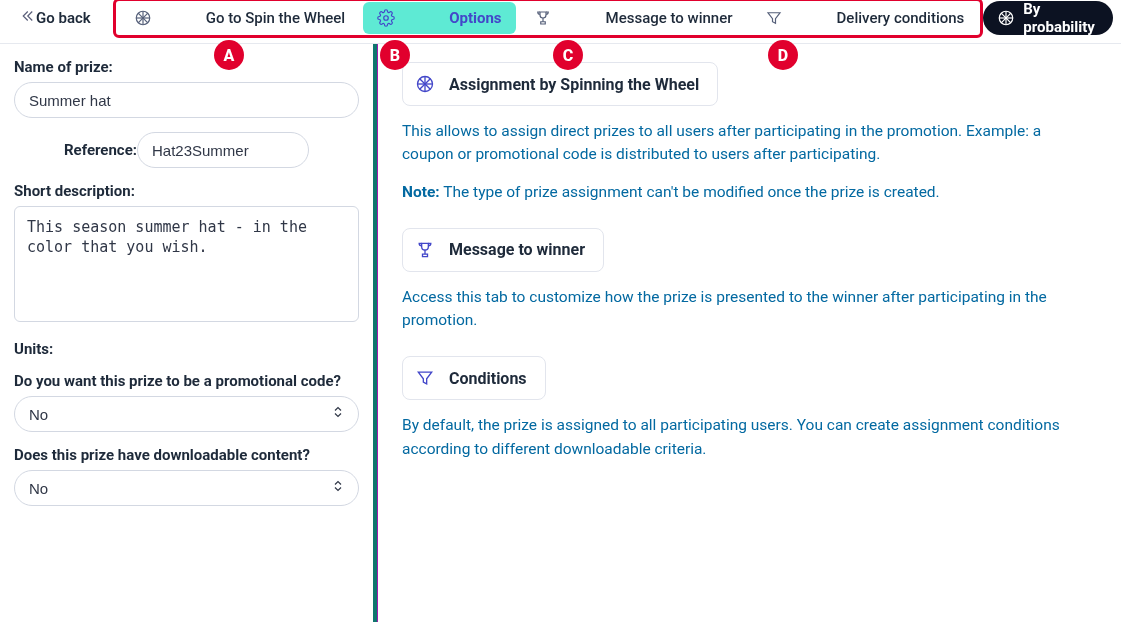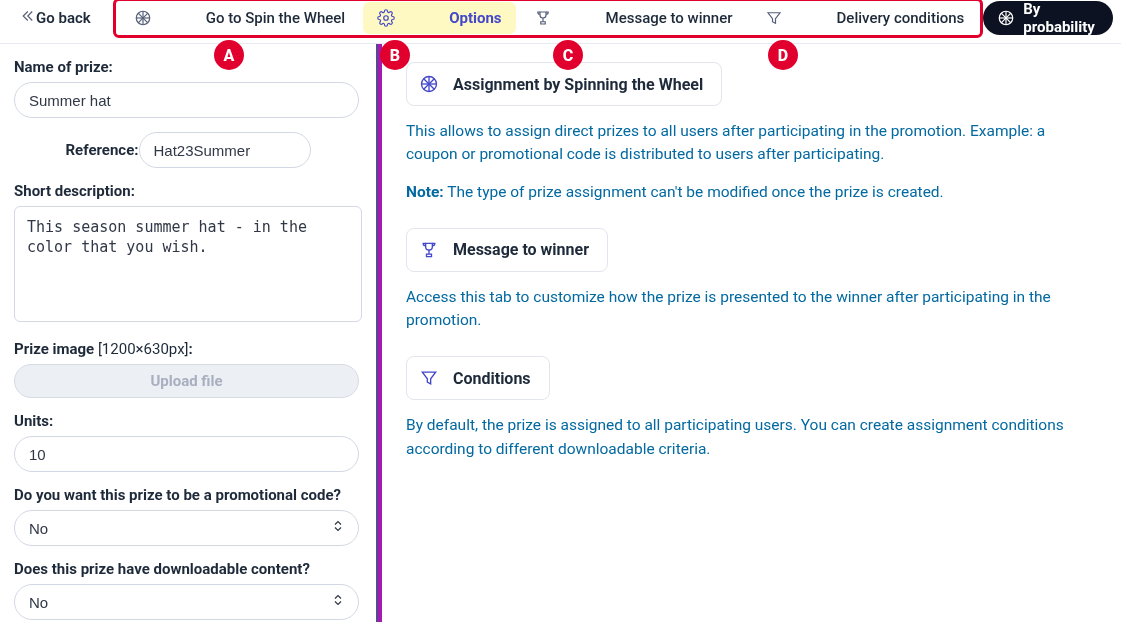--- a/index.html
+++ b/index.html
@@ -46,21 +46,21 @@
     padding: 0 14px;
     border-radius: 6px;
     color: #1e2a3a;
     font-size: 15px; font-weight: 500;
     cursor: pointer;
     white-space: nowrap;
     margin: 0 2px;
     gap: 44px;
   }
   .tab.active {
-    background: #fef9c3;
+    background: #5eead4;
     color: #4347c9;
     font-weight: 700;
   }
   .tab .tab-icon { margin-right: 10px; display:flex; align-items:center; }
   .tab.active .tab-icon svg { stroke: #4347c9; }
   .tab .tab-icon svg { stroke: #56607a; }
 
   .topbar-right {
     margin-left: auto;
     display: flex; align-items: flex-start;
@@ -95,29 +95,29 @@
   .callout.c { left: 553px; top: 40px; }
   .callout.d { left: 768px; top: 40px; }
 
   
   .main {
     display: flex;
     height: calc(622px - 44px);
   }
   .left {
     width: 378px;
-    border-right: 2px solid #0f766e;
+    border-right: 5px solid #0f766e;
     padding: 14px 14px 0 14px;
     overflow: hidden;
   }
   .right {
     flex: 1;
     padding: 18px 28px 0 24px;
     overflow: hidden;
-    border-left: 5px solid #a21caf;
+    border-left: 1px solid #a21caf;
     margin-left: -1px;
   }
 
   
   .form-label {
     font-weight: 700;
     font-size: 15px;
     margin-bottom: 6px;
   }
   .form-row { margin-bottom: 14px; }
@@ -282,33 +282,23 @@
     <div class="form-row ref-row">
       <div class="form-label">Reference:</div>
       <input class="input" value="Hat23Summer" style="">
     </div>
 
     <div class="form-row">
       <div class="form-label">Short description:</div>
       <textarea class="textarea" style="">This season summer hat - in the color that you wish.</textarea>
     </div>
 
-    <div class="form-row">
-      <div class="form-label">
-        <span>Prize image</span>
-        <span class="img-dims">[1200×630px]</span><span>:</span>
-      </div>
-      <div class="upload-btn">
-        <span>Upload file</span>
-      </div>
-    </div>
 
     <div class="form-row">
       <div class="form-label">Units:</div>
-      <input class="input name" value="10" style="">
     </div>
 
     <div class="form-row">
       <div class="form-label">Do you want this prize to be a promotional code?</div>
       <div class="select-wrap">
         <input class="select" readonly="" value="No" style="">
         <span class="select-caret">
           <svg class="ico sm" viewBox="0 0 24 24">
               <polyline points="8 10 12 6 16 10"></polyline>
               <polyline points="8 14 12 18 16 14"></polyline>

